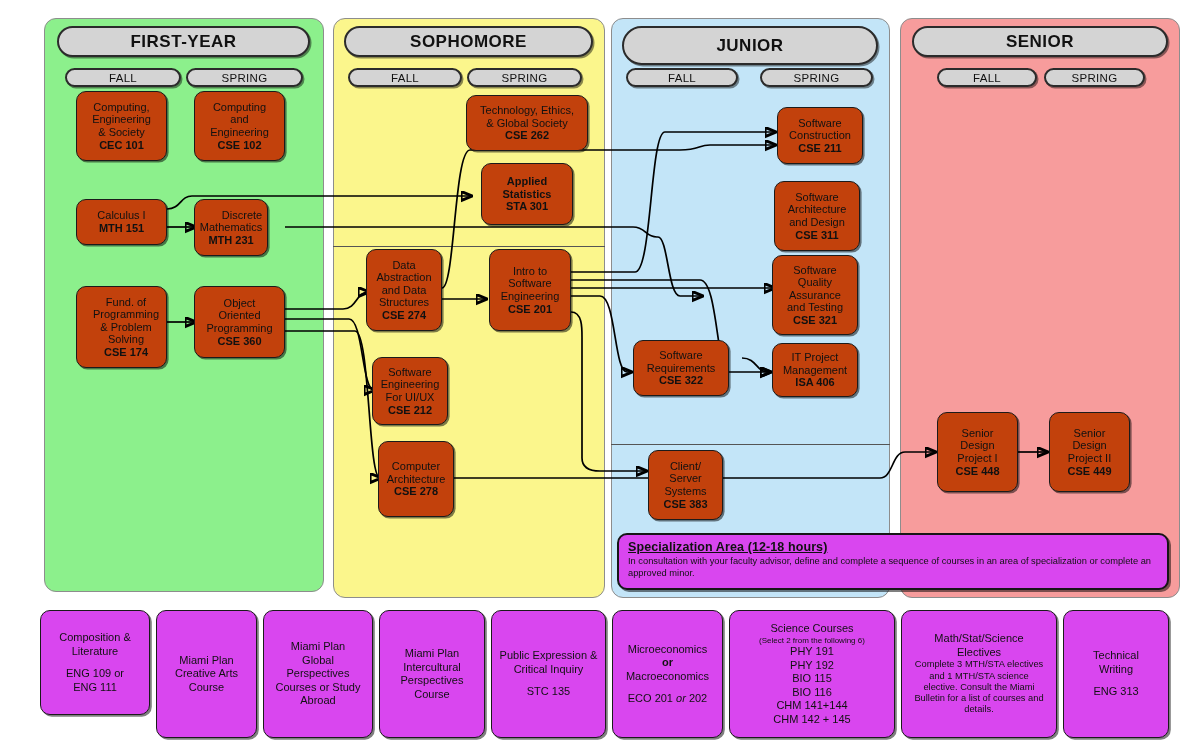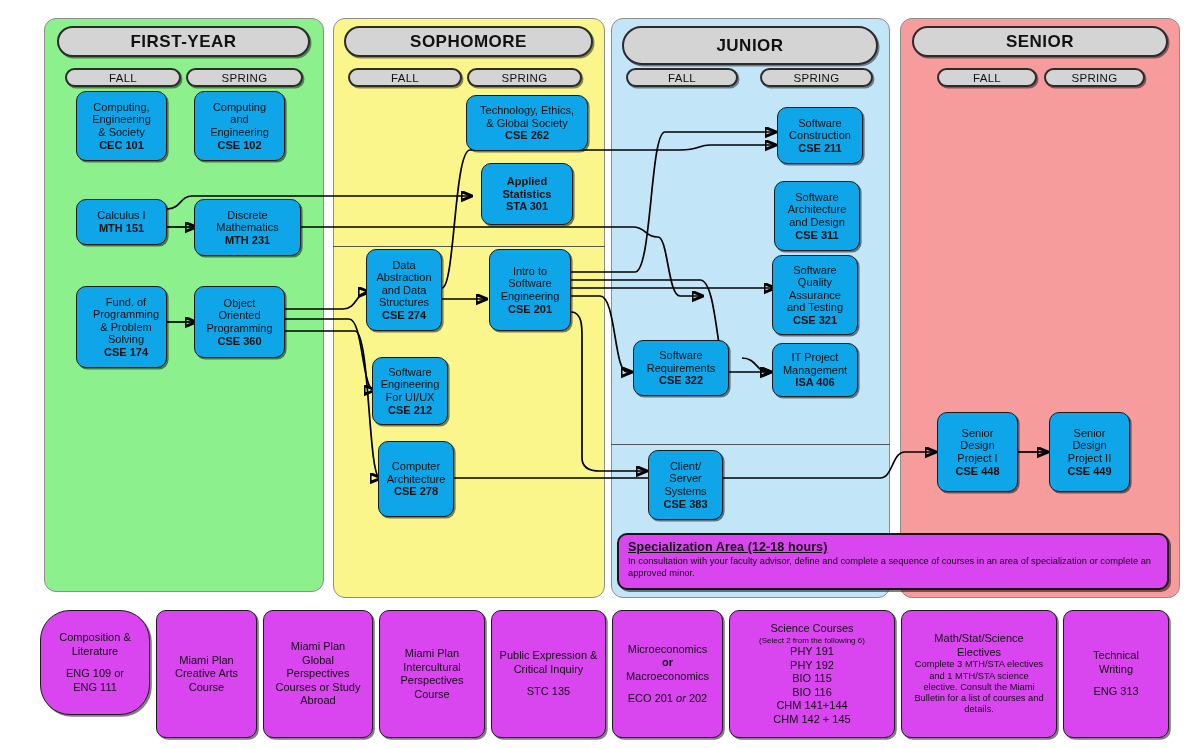--- a/index.html
+++ b/index.html
@@ -28,21 +28,21 @@
     box-sizing:border-box;
     display:flex;align-items:center;justify-content:center;
     box-shadow:1.5px 1.5px 0 rgba(0,0,0,.45);
   }
   .pill.year-title{font-weight:bold;font-size:17px;letter-spacing:.5px;}
   .pill.term{font-size:11.5px;letter-spacing:.3px;}
 
   
   .course{
     position:absolute;
-    background:#0ea5e9;
+    background:#c2410c;
     border:1.6px solid #1b1b1b;
     border-radius:10px;
     box-sizing:border-box;
     display:flex;flex-direction:column;
     align-items:center;justify-content:center;
     text-align:center;
     font-size:11px;
     line-height:12.6px;
     box-shadow:1.6px 1.6px 0 rgba(0,0,0,.5);
     padding:2px 3px;
@@ -200,21 +200,21 @@
   <div class="course" style="left:194px;top:91px;width:91px;height:70px;">
     <div class="ttl">Computing
 and
 Engineering</div>
     <div class="code">CSE 102</div>
   </div>
   <div class="course" style="left:76px;top:199px;width:91px;height:46px;">
     <div class="ttl">Calculus I</div>
     <div class="code">MTH 151</div>
   </div>
-  <div class="course" style="left:194px;top:199px;width:107px;height:57px;">
+  <div class="course" style="left:194px;top:199px;width:74px;height:57px;text-align:right;">
     <div class="ttl">Discrete
 Mathematics</div>
     <div class="code">MTH 231</div>
   </div>
   <div class="course" style="left:76px;top:286px;width:91px;height:82px;padding-left:12px;">
     <div class="ttl">Fund. of
 Programming
 &amp; Problem
 Solving</div>
     <div class="code">CSE 174</div>
@@ -307,21 +307,21 @@
 Design
 Project II</div>
     <div class="code">CSE 449</div>
   </div>
 
   <div class="specialization" style="left:617px;top:533px;width:552px;height:57px;">
     <div class="sp-title">Specialization Area (12-18 hours)</div>
     <div class="sp-body">In consultation with your faculty advisor, define and complete a sequence of courses in an area of specialization or complete an approved minor.</div>
   </div>
 
-  <div class="gened" style="left:40px;top:610px;width:110px;height:105px;border-radius:30px;">
+  <div class="gened" style="left:40px;top:610px;width:110px;height:105px;">
     <div class="l">Composition &amp;
 Literature</div>
     <div class="sp"></div>
     <div class="l">ENG 109 or
 ENG 111</div>
   </div>
 
   <div class="gened" style="left:156px;top:610px;width:101px;height:128px;">
     <div class="l">Miami Plan
 Creative Arts

